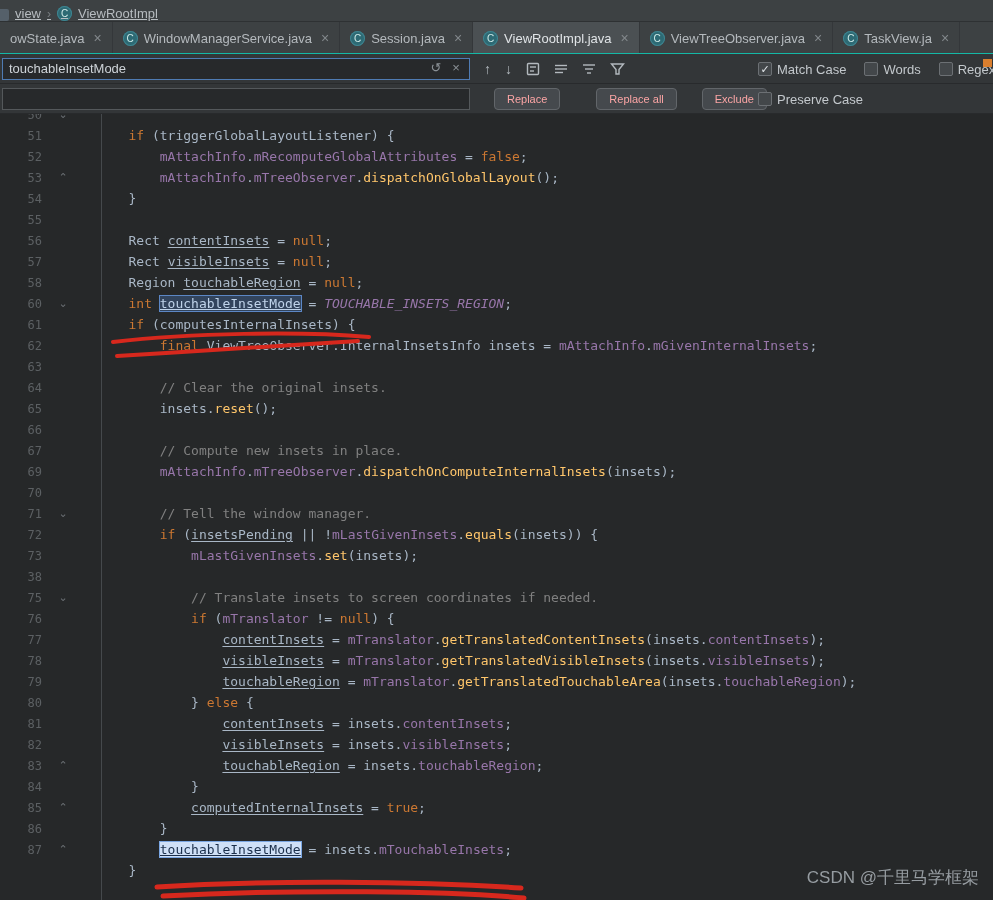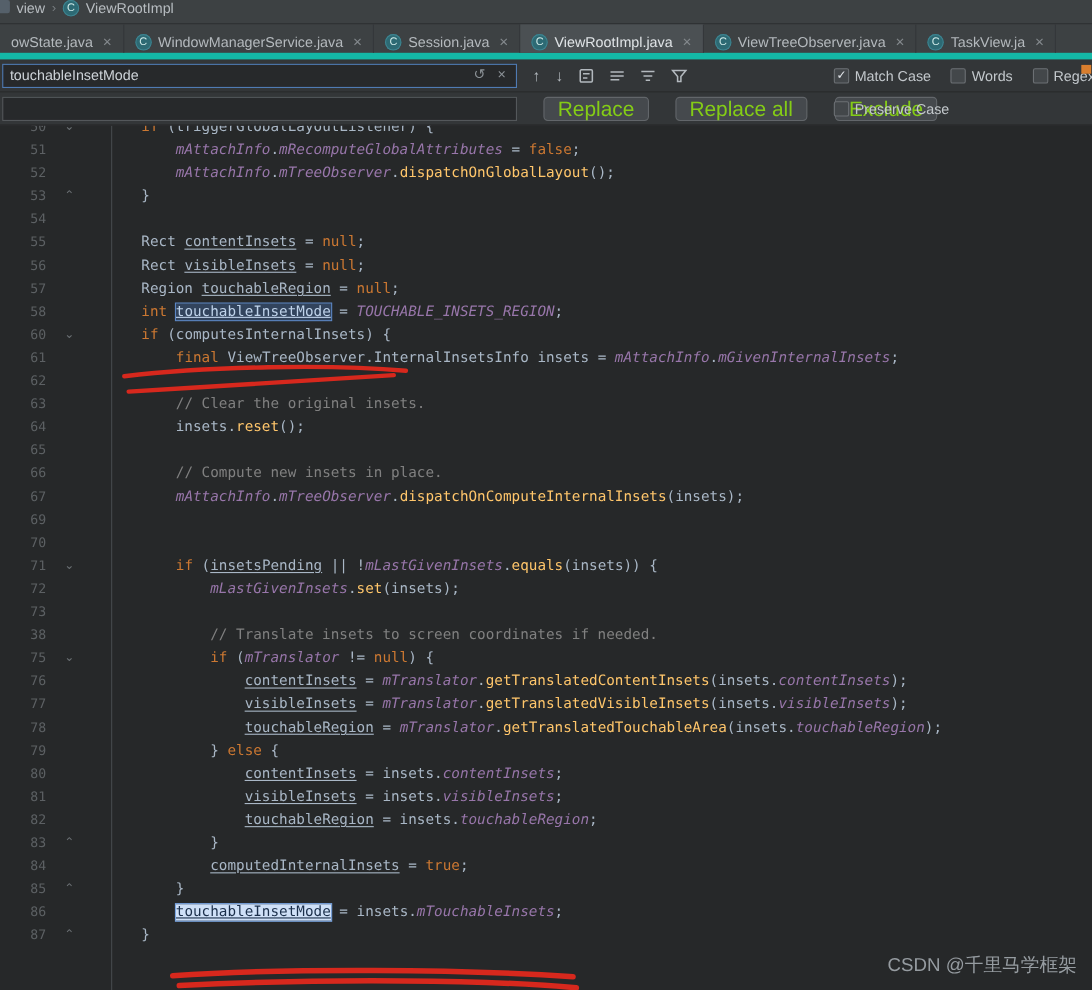--- a/index.html
+++ b/index.html
@@ -2,33 +2,33 @@
 <html><head>
 <meta charset="utf-8">
 <style>
   * { margin:0; padding:0; box-sizing:border-box; }
   html,body { width:993px; height:900px; overflow:hidden; background:#262829;
               font-family:"Liberation Sans", sans-serif; }
   #app { position:relative; width:993px; height:900px; background:#262829; }
 
   
   #breadcrumb-bar { position:absolute; top:0; left:0; width:993px; height:22px;
-    background:#3d4143; display:flex; align-items:flex-start; gap:6px; padding-left:2px;
-    font-size:13px; color:#b7bcc0; border-bottom:1px solid #2e3133; z-index:11;}
+    background:#3d4143; display:flex; align-items:flex-end; gap:6px; padding-left:2px;
+    font-size:13px; color:#b7bcc0; border-bottom:1px solid #2e3133; z-index:11;text-decoration:underline;}
   .bc-pkg-icon { width:12px; height:12px; background:#55606a; border-radius:2px;
     margin-left:-5px; flex:none;}
   .bc-sep { color:#787d81; font-size:12px; }
   .cls-icon { width:15px; height:15px; border-radius:50%; background:#2d6a74;
     color:#cfeae8; font-size:10px; line-height:15px; text-align:center; flex:none;
     box-shadow:inset 0 0 0 1px #3f8490; }
 
   
   #tab-bar { position:absolute; top:22px; left:0; width:993px; height:32px;
     background:#3d4143; display:flex; overflow:hidden; z-index:11;
-    border-bottom:6px solid #14b8a6; }
+    border-bottom:1px solid #14b8a6; }
   .tab { height:32px; display:flex; align-items:center; gap:6px; padding:0 10px;
     font-size:13px; color:#b4b9bd; border-right:1px solid #34373a; white-space:nowrap;
     cursor:pointer; }
   .tab.active { background:#4b5053; color:#e0e4e7; }
   .tclose { color:#83888c; font-size:14px; margin-left:3px; }
 
   
   #find-bar, #replace-bar { position:absolute; left:0; width:993px; height:30px;
     background:#333638; display:flex; align-items:center; z-index:10;
     border-bottom:1px solid #282a2c; }
@@ -46,40 +46,40 @@
   .svg-ic { margin-left:14px; cursor:pointer; display:flex; align-items:center; }
   .svg-ic svg { stroke:#b3b9be; fill:none; stroke-width:1.4; }
   .opts { position:absolute; left:758px; top:0; height:30px; display:flex;
     align-items:center; }
   .opt { display:flex; align-items:center; gap:5px; color:#c3c8cc; font-size:13px;
     margin-right:18px; cursor:pointer; white-space:nowrap; }
   .cb { width:14px; height:14px; background:#43474a; border:1px solid #6c7074;
     border-radius:2px; color:#e2e6ea; font-size:11px; line-height:12px;
     text-align:center; flex:none; }
   .btn { height:22px; padding:0 12px; background:#45494d; border:1px solid #62666a;
-    border-radius:4px; color:#84cc16; font-size:19px; cursor:pointer;
+    border-radius:4px; color:#fca5a5; font-size:11px; cursor:pointer;
     font-family:"Liberation Sans",sans-serif; }
-  #btn-0 { margin-left:24px; } #btn-1 { margin-left:24px; } #btn-2 { margin-left:25px; }
+  #btn-0 { margin-left:24px; } #btn-1 { margin-left:36px; } #btn-2 { margin-left:25px; }
 
   
   #editor { position:absolute; top:114px; left:0; width:993px; height:786px;
     overflow:hidden; background:#262829; }
   #code-rows { margin-top:-6px; }
   .crow { height:21px; display:flex; align-items:flex-start; white-space:pre; }
   .lnum { width:48px; padding-right:6px; text-align:right; color:#5c6063;
     font:12px "DejaVu Sans Mono", monospace; flex:none; }
   .fold { width:30px; text-align:center; color:#6a6f73; font-size:11px; flex:none;
     cursor:pointer; }
   .ctext { margin-left:27px; font:13px "DejaVu Sans Mono", monospace;
-    white-space:pre; color:#a9b7c6; }
+    white-space:pre; color:#a9b7c6;margin-top:20px; }
   #gutter-sep { position:absolute; left:101px; top:0; bottom:0; width:1px;
     background:#45494c; }
   .tk-d { color:#a9b7c6; }
   .tk-k { color:#cc7832; }
-  .tk-f { color:#9876aa;font-style:italic; }
+  .tk-f { color:#9876aa; }
   .tk-m { color:#ffc66b; }
   .tk-c { color:#808080; }
   .tk-s { color:#9876aa; font-style:italic; }
   .tk-v { color:#a9b7c6; text-decoration:underline; text-underline-offset:2px; }
   .tk-h1 { color:#bfd3ea; text-decoration:underline; background:rgba(66,108,167,.42);
     outline:1px solid #5c87c5; }
   .tk-h2 { color:#1b2f4b; text-decoration:underline; background:#cfe0f7;
     outline:1px solid #7aa6e2; }
 
   
@@ -211,21 +211,21 @@
         <div class="crow"><span class="lnum">58</span><span class="fold"></span><span class="ctext"><span class="tk-d">   </span><span class="tk-k">int</span><span class="tk-d"> </span><span class="tk-h1">touchableInsetMode</span><span class="tk-d"> = </span><span class="tk-s">TOUCHABLE_INSETS_REGION</span><span class="tk-d">;</span></span></div>
         <div class="crow"><span class="lnum">60</span><span class="fold">⌄</span><span class="ctext"><span class="tk-d">   </span><span class="tk-k">if</span><span class="tk-d"> (computesInternalInsets) {</span></span></div>
         <div class="crow"><span class="lnum">61</span><span class="fold"></span><span class="ctext"><span class="tk-d">       </span><span class="tk-k">final</span><span class="tk-d"> ViewTreeObserver.InternalInsetsInfo insets = </span><span class="tk-f">mAttachInfo</span><span class="tk-d">.</span><span class="tk-f">mGivenInternalInsets</span><span class="tk-d">;</span></span></div>
         <div class="crow"><span class="lnum">62</span><span class="fold"></span><span class="ctext"></span></div>
         <div class="crow"><span class="lnum">63</span><span class="fold"></span><span class="ctext"><span class="tk-d">       </span><span class="tk-c">// Clear the original insets.</span></span></div>
         <div class="crow"><span class="lnum">64</span><span class="fold"></span><span class="ctext"><span class="tk-d">       insets.</span><span class="tk-m">reset</span><span class="tk-d">();</span></span></div>
         <div class="crow"><span class="lnum">65</span><span class="fold"></span><span class="ctext"></span></div>
         <div class="crow"><span class="lnum">66</span><span class="fold"></span><span class="ctext"><span class="tk-d">       </span><span class="tk-c">// Compute new insets in place.</span></span></div>
         <div class="crow"><span class="lnum">67</span><span class="fold"></span><span class="ctext"><span class="tk-d">       </span><span class="tk-f">mAttachInfo</span><span class="tk-d">.</span><span class="tk-f">mTreeObserver</span><span class="tk-d">.</span><span class="tk-m">dispatchOnComputeInternalInsets</span><span class="tk-d">(insets);</span></span></div>
         <div class="crow"><span class="lnum">69</span><span class="fold"></span><span class="ctext"></span></div>
-        <div class="crow"><span class="lnum">70</span><span class="fold"></span></div>
+        <div class="crow"><span class="lnum">70</span><span class="fold"></span><span class="ctext"><span class="tk-d">       </span><span class="tk-c">// Tell the window manager.</span></span></div>
         <div class="crow"><span class="lnum">71</span><span class="fold">⌄</span><span class="ctext"><span class="tk-d">       </span><span class="tk-k">if</span><span class="tk-d"> (</span><span class="tk-v">insetsPending</span><span class="tk-d"> || !</span><span class="tk-f">mLastGivenInsets</span><span class="tk-d">.</span><span class="tk-m">equals</span><span class="tk-d">(insets)) {</span></span></div>
         <div class="crow"><span class="lnum">72</span><span class="fold"></span><span class="ctext"><span class="tk-d">           </span><span class="tk-f">mLastGivenInsets</span><span class="tk-d">.</span><span class="tk-m">set</span><span class="tk-d">(insets);</span></span></div>
         <div class="crow"><span class="lnum">73</span><span class="fold"></span><span class="ctext"></span></div>
         <div class="crow"><span class="lnum">38</span><span class="fold"></span><span class="ctext"><span class="tk-d">           </span><span class="tk-c">// Translate insets to screen coordinates if needed.</span></span></div>
         <div class="crow"><span class="lnum">75</span><span class="fold">⌄</span><span class="ctext"><span class="tk-d">           </span><span class="tk-k">if</span><span class="tk-d"> (</span><span class="tk-f">mTranslator</span><span class="tk-d"> != </span><span class="tk-k">null</span><span class="tk-d">) {</span></span></div>
         <div class="crow"><span class="lnum">76</span><span class="fold"></span><span class="ctext"><span class="tk-d">               </span><span class="tk-v">contentInsets</span><span class="tk-d"> = </span><span class="tk-f">mTranslator</span><span class="tk-d">.</span><span class="tk-m">getTranslatedContentInsets</span><span class="tk-d">(insets.</span><span class="tk-f">contentInsets</span><span class="tk-d">);</span></span></div>
         <div class="crow"><span class="lnum">77</span><span class="fold"></span><span class="ctext"><span class="tk-d">               </span><span class="tk-v">visibleInsets</span><span class="tk-d"> = </span><span class="tk-f">mTranslator</span><span class="tk-d">.</span><span class="tk-m">getTranslatedVisibleInsets</span><span class="tk-d">(insets.</span><span class="tk-f">visibleInsets</span><span class="tk-d">);</span></span></div>
         <div class="crow"><span class="lnum">78</span><span class="fold"></span><span class="ctext"><span class="tk-d">               </span><span class="tk-v">touchableRegion</span><span class="tk-d"> = </span><span class="tk-f">mTranslator</span><span class="tk-d">.</span><span class="tk-m">getTranslatedTouchableArea</span><span class="tk-d">(insets.</span><span class="tk-f">touchableRegion</span><span class="tk-d">);</span></span></div>
         <div class="crow"><span class="lnum">79</span><span class="fold"></span><span class="ctext"><span class="tk-d">           } </span><span class="tk-k">else</span><span class="tk-d"> {</span></span></div>
         <div class="crow"><span class="lnum">80</span><span class="fold"></span><span class="ctext"><span class="tk-d">               </span><span class="tk-v">contentInsets</span><span class="tk-d"> = insets.</span><span class="tk-f">contentInsets</span><span class="tk-d">;</span></span></div>

